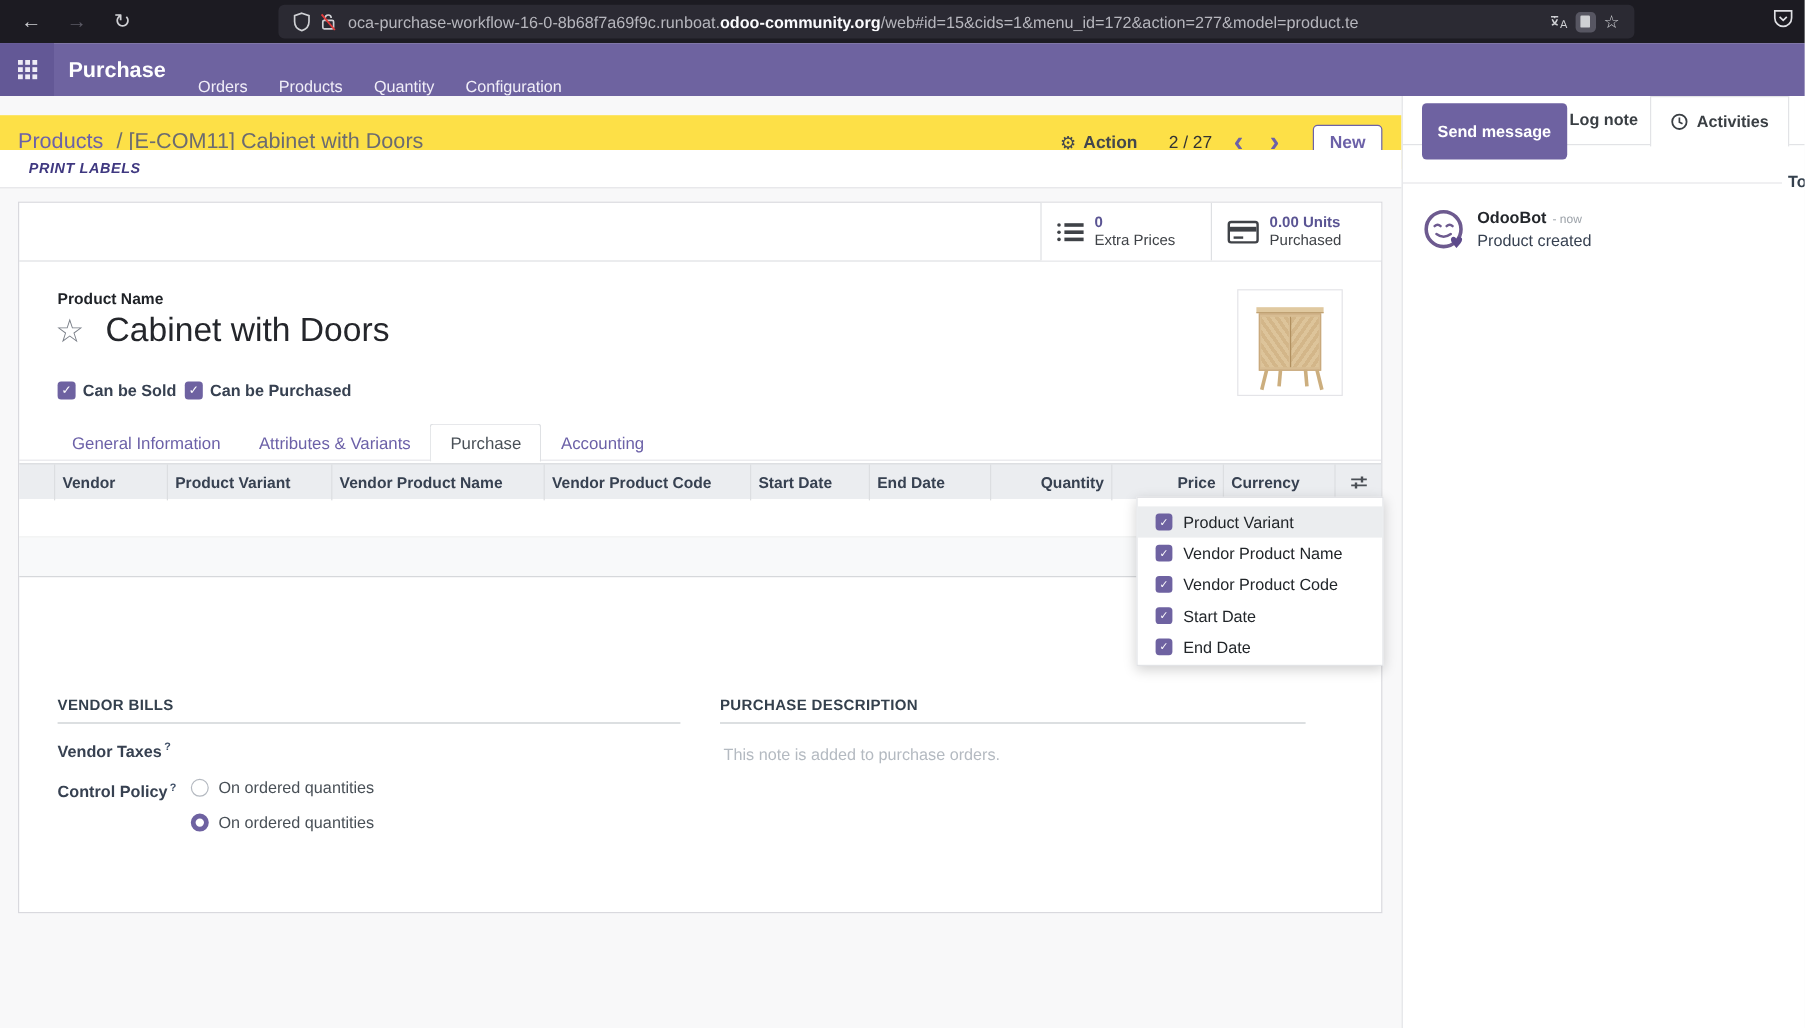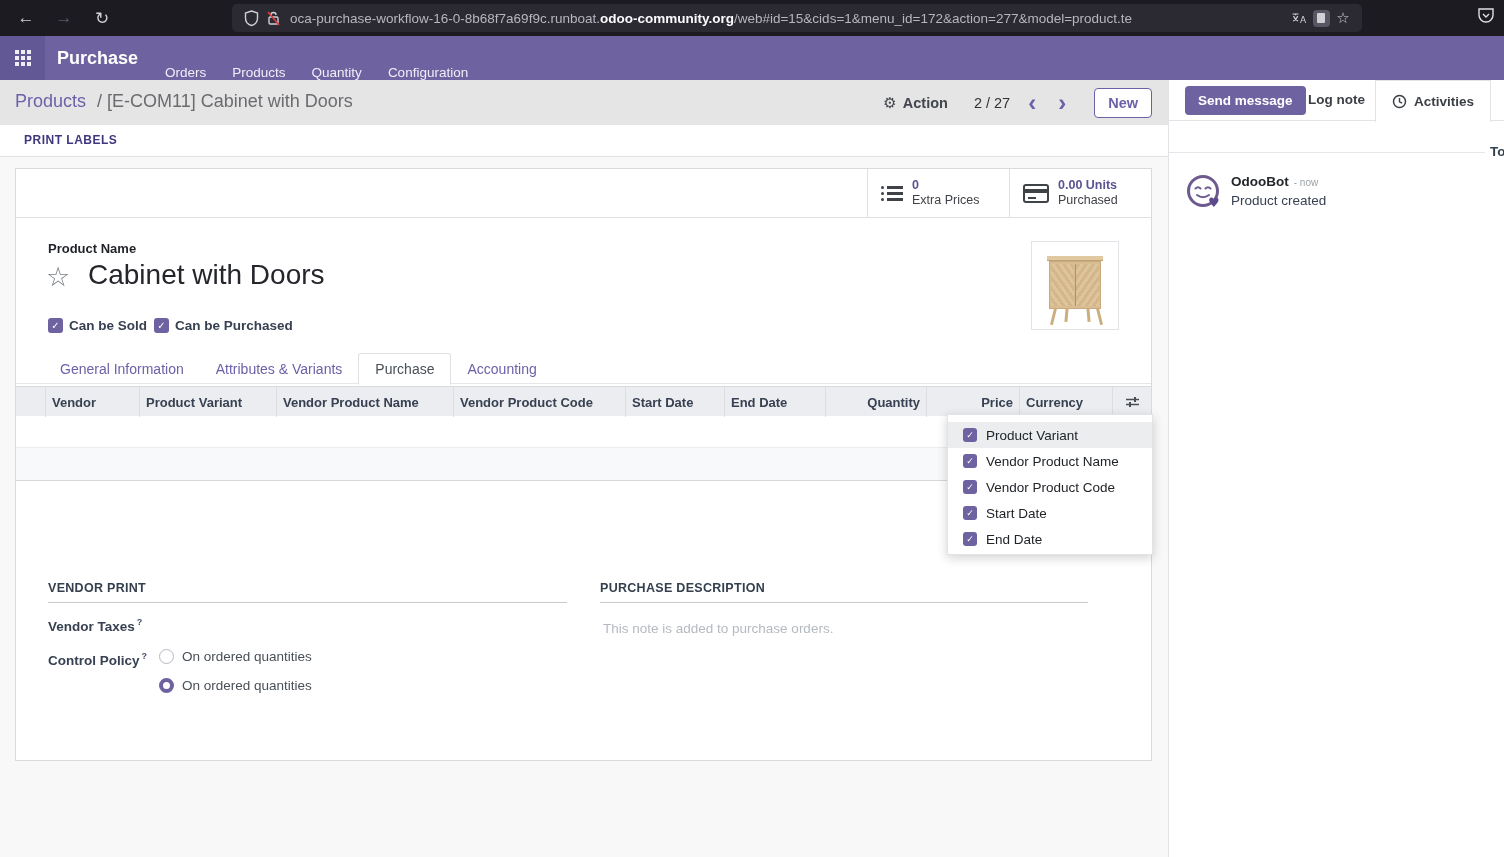--- a/index.html
+++ b/index.html
@@ -23,33 +23,33 @@
   
   .onav { position:absolute; left:0; top:36px; width:1504px; height:44px; background:#6e63a0; display:flex; align-items:center; }
   .apps { width:45px; height:44px; background:#635896; display:flex; align-items:center; justify-content:center; flex:none; }
   .apps-grid { display:grid; grid-template-columns:repeat(3,4px); grid-gap:2px; }
   .apps-grid i { width:4px; height:4px; background:#efecf6; display:block; }
   .appname { color:#fff; font-size:18px; font-weight:bold; padding:0 14px 0 12px; }
   .omenu { color:#f1eef8; font-size:13.5px; padding:0 13px; height:44px; display:flex; align-items:center;margin-top:28px; }
 
   
   .main { position:absolute; left:0; top:80px; width:1168px; height:777px; background:#f8f8f9; }
-  .cpanel { position:absolute; left:0; top:0; width:100%; height:45px; background:#e5e5e5; }
+  .cpanel { position:absolute; left:0; top:16px; width:100%; height:45px; background:#fde047; }
   .breadcrumb { position:absolute; left:15px; top:11px; font-size:18px; }
   .bc-link { color:#6c61a8; }
   .bc-cur { color:#6b6b70; margin-left:6px; }
   .cp-right { position:absolute; right:16px; top:0; height:45px; display:flex; align-items:center; gap:14px; }
   .action-btn { display:flex; align-items:center; gap:6px; color:#43474d; font-size:14.5px; font-weight:bold; }
   .gear { font-size:15px; color:#43474d; }
   .pager { color:#333; font-size:14.5px; margin-left:12px; }
   .pg-arrow { color:#6c61a8; font-size:24px; font-weight:bold; line-height:20px; padding:0 4px; }
   .new-btn { border:1px solid #6c61a8; color:#6c61a8; background:#fff; font-size:14.5px; font-weight:bold;
     border-radius:4px; padding:6px 13px; margin-left:10px; }
   .labelbar { position:absolute; left:0; top:45px; width:100%; height:32px; background:#fff; border-bottom:1px solid #e3e3e6; }
-  .print-labels { position:absolute; left:24px; top:8px; font-size:12px; font-weight:bold; letter-spacing:.5px; color:#3f3880; }
+  .print-labels { position:absolute; left:24px; top:8px; font-size:12px; font-weight:bold; letter-spacing:.5px; color:#3f3880;font-style:italic; }
 
   
   .sheet { position:absolute; left:15px; top:88px; width:1137px; height:593px; background:#fff; border:1px solid #d9d9de; }
   .stat-strip { position:absolute; left:0; top:0; width:100%; height:49px; border-bottom:1px solid #dee0e3; }
   .stat-group { position:absolute; right:0; top:0; height:48px; display:flex; }
   .stat-btn { width:142px; height:48px; border-left:1px solid #dee0e3; display:flex; align-items:center; padding-left:13px; gap:9px; background:#fff; }
   .stat-text { display:flex; flex-direction:column; line-height:15px; }
   .stat-val { color:#5a5493; font-size:12.5px; font-weight:bold; }
   .stat-lab { color:#3f4247; font-size:12.5px; }
   .icon-list { display:flex; flex-direction:column; gap:3px; }
@@ -115,21 +115,21 @@
   .help { font-size:9px; color:#3e4e66; vertical-align:super; margin-left:2px; }
   .radio-row { position:absolute; display:flex; align-items:center; gap:8px; }
   .radio { width:15px; height:15px; border-radius:50%; border:1px solid #b4b9c0; background:#fff; flex:none; }
   .radio.on { border:4.5px solid #6e62a1; }
   .radio-lab { font-size:13.5px; color:#495057; }
   .desc-ph { position:absolute; font-size:13.5px; color:#b4bac1; }
 
   
   .chatter { position:absolute; left:1168px; top:80px; width:336px; height:777px; background:#fff; border-left:1px solid #e2e3e6; overflow:hidden; }
   .chat-topbar { position:absolute; left:0; top:0; width:100%; height:41px; border-bottom:1px solid #e2e3e6; background:#fff; }
-  .send-btn { position:absolute; left:16px; top:6px; height:29px; background:#6e62a1; color:#fff; border:none;
+  .send-btn { position:absolute; left:16px; top:6px; height:47px; background:#6e62a1; color:#fff; border:none;
     border-radius:4px; font-size:13.5px; font-weight:bold; padding:0 13px; }
   .lognote-btn { position:absolute; left:139px; top:12px; font-size:13.5px; font-weight:bold; color:#3a3f44; background:none; border:none; }
   .act-tab { position:absolute; left:206px; top:0; width:116px; height:42px; background:#fff;
     border:1px solid #e2e3e6; border-bottom:none; display:flex; align-items:center; justify-content:center; gap:7px;
     font-size:13.5px; font-weight:bold; color:#3a3f44; }
   .day-sep { position:absolute; left:0; top:72px; width:316px; border-top:1px solid #e6e7ea; }
   .day-lab { position:absolute; left:321px; top:64px; font-size:13.5px; font-weight:bold; color:#34404d; white-space:nowrap; }
   .msg-author { position:absolute; left:62px; top:94px; font-size:13.5px; color:#23262b; font-weight:bold; }
   .msg-time { font-size:10px; color:#9ba1a8; font-weight:normal; margin-left:5px; }
   .msg-body { position:absolute; left:62px; top:113px; font-size:13.5px; color:#374151; }
@@ -324,21 +324,21 @@
         <div class="dropitem">
           <span class="cb sm">✓</span>
           <span>Start Date</span>
         </div>
         <div class="dropitem">
           <span class="cb sm">✓</span>
           <span>End Date</span>
         </div>
       </div>
 
-      <div class="sec-title" style="left:32px;top:412px;width:519px">VENDOR PRINT</div>
+      <div class="sec-title" style="left:32px;top:412px;width:519px">VENDOR BILLS</div>
       <div class="fld-label" style="left:32px;top:448px">
         <span>Vendor Taxes</span><span class="help">?</span>
       </div>
       <div class="fld-label" style="left:32px;top:482px">
         <span>Control Policy</span><span class="help">?</span>
       </div>
       <div class="radio-row" style="left:143px;top:480px">
         <span class="radio"></span>
         <span class="radio-lab">On ordered quantities</span>
       </div>

